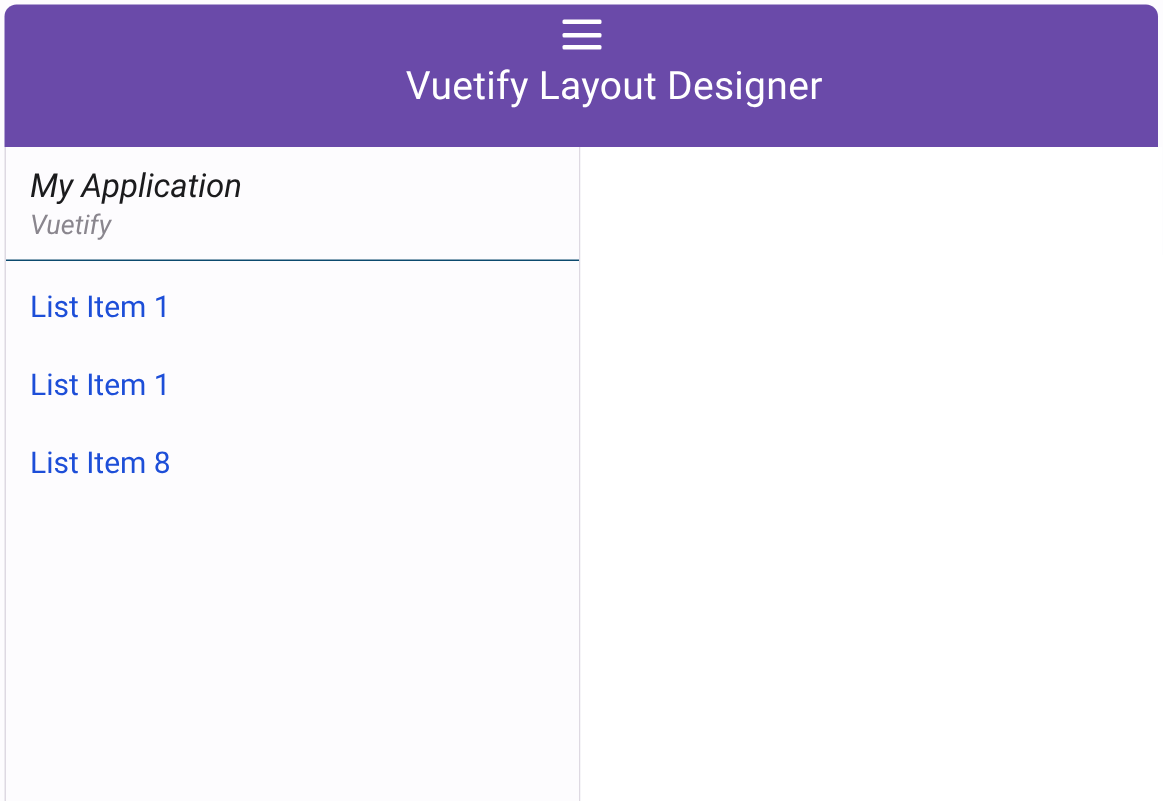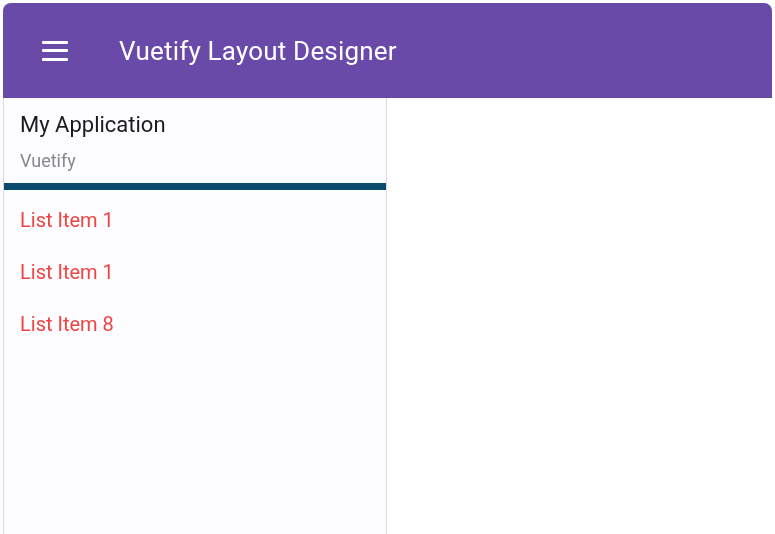--- a/index.html
+++ b/index.html
@@ -18,20 +18,21 @@
       height: 95px;
       background: #6a4aa9;
       display: flex;
       align-items: center;
       padding: 0 32px;
       border-top-left-radius: 8px;
       border-top-right-radius: 8px;
       margin-top: 3px;
       margin-left: 3px;
       margin-right: 3px;
+      flex-direction: column;
     }
     .menu-btn {
       width: 40px;
       height: 40px;
       display: flex;
       align-items: center;
       justify-content: center;
       cursor: pointer;
       border-radius: 50%;
     }
@@ -61,41 +62,42 @@
     }
     .nav-drawer {
       width: 384px;
       background: #fdfcfe;
       border-right: 1px solid #ded9e2;
       border-left: 1px solid #ded9e2;
       margin-left: 3px;
     }
     .nav-header {
       padding: 14px 16px 12px 16px;
-      border-bottom: 7px solid #0c4a6e;
+      border-bottom: 1px solid #0c4a6e;
+      font-style: italic;
     }
     .nav-header-title {
       font-size: 22px;
       font-weight: 400;
       color: #1b1b1d;
       line-height: 1.2;
     }
     .nav-header-subtitle {
       font-size: 18px;
       color: #8a868e;
-      margin-top: 12px;
+      margin-top: 2px;
       font-weight: 400;
     }
     .nav-list {
       padding-top: 4px;
     }
     .nav-item {
       padding: 14px 16px;
       font-size: 20px;
-      color: #ef4444;
+      color: #1d4ed8;
       cursor: pointer;
       font-weight: 400;
     }
     .main-content {
       flex: 1;
       background: #ffffff;
     }
   </style>
 </head>
 <body>

